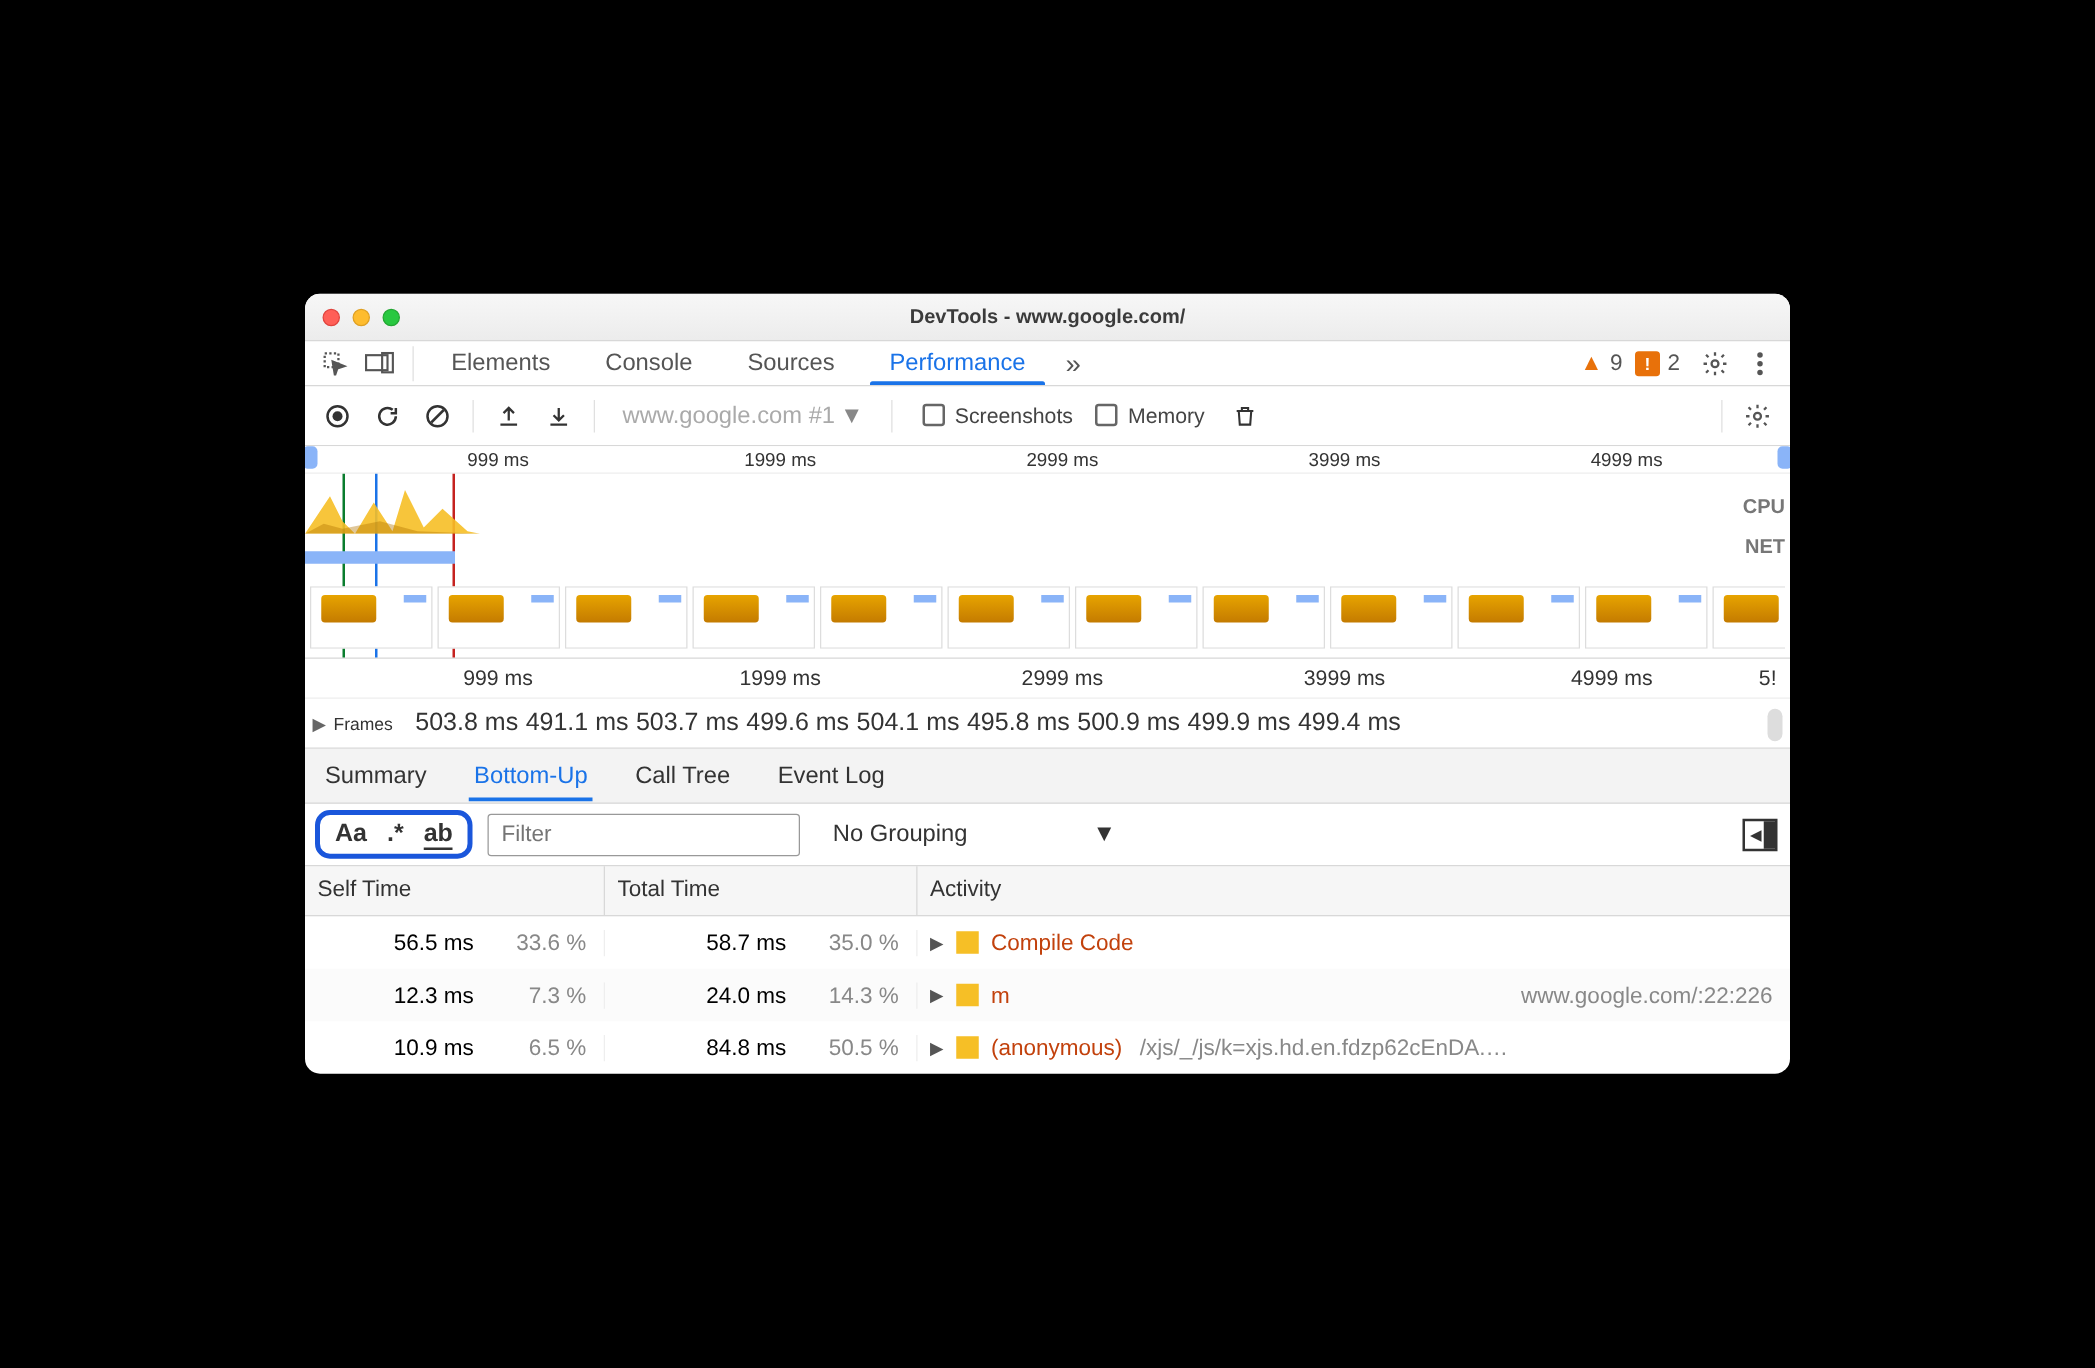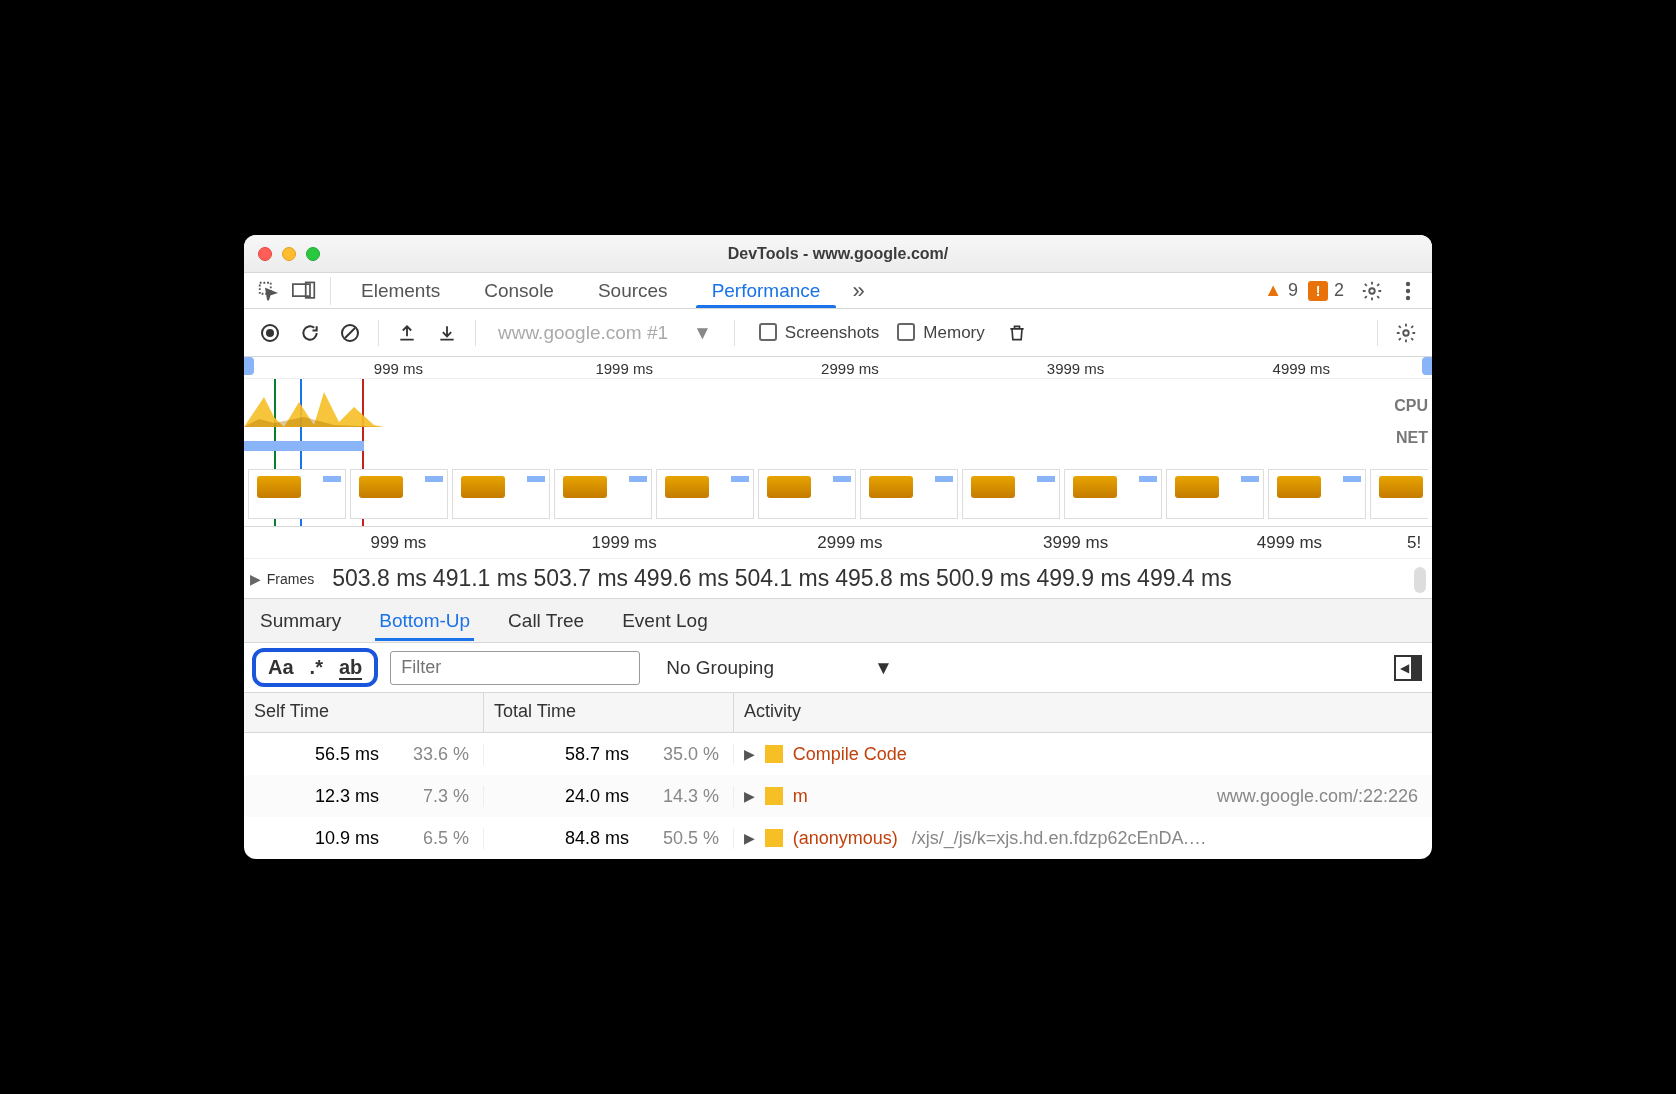--- a/index.html
+++ b/index.html
@@ -56,21 +56,21 @@
 .toolbar {
   height: 48px;
   display:flex;
   align-items:center;
   padding: 0 8px;
   border-bottom: 1px solid #d8d8d8;
   gap: 4px;
 }
 .toolbar .ib { width:36px; height:36px; display:flex; align-items:center; justify-content:center; color:#444; cursor:pointer; }
 .vsep { width:1px; height:26px; background:#e0e0e0; margin:0 6px; }
-.sel-rec { flex:0 0 auto; display:flex; align-items:center; gap:25px; color:#aaa; font-size:19px; padding:0 12px; cursor:pointer; }
+.sel-rec { flex:0 0 auto; display:flex; align-items:center; gap:4px; color:#aaa; font-size:19px; padding:0 12px; cursor:pointer; }
 .chk { display:flex; align-items:flex-start; gap:8px; font-size:17px; color:#444; margin-left:14px; }
 .chk .box { width:18px; height:18px; border:2px solid #666; border-radius:3px; }
 
 .overview {
   border-bottom:1px solid #d8d8d8;
   position:relative;
   height:170px;
   background:#fff;
 }
 .timeruler { position:relative; height:22px; border-bottom:1px solid #eee; }
@@ -88,21 +88,21 @@
 .thumb { flex:0 0 98px; height:50px; border:1px solid #ddd; background:#fff; position:relative; }
 .thumb::before { content:""; position:absolute; left:8px; top:6px; width:44px; height:22px; background:linear-gradient(#e7a400,#c47b00); border-radius:3px; }
 .thumb::after { content:""; position:absolute; right:4px; top:6px; width:18px; height:6px; background:#8ab4f8; }
 
 .ruler2 { height:32px; border-bottom:1px solid #eee; position:relative; }
 .ruler2 .tick { position:absolute; top:6px; font-size:17px; color:#333; transform:translateX(-50%); }
 
 .frames-row { height:40px; border-bottom:1px solid #d8d8d8; display:flex; align-items:center; padding-left:6px; position:relative; }
 .frames-row .arrow { font-size:14px; color:#666; margin-right:6px; }
 .frames-row .lbl { font-size:14px; color:#333; margin-right:18px; }
-.frames-row .vals { display:flex; gap:6px; font-size:23px; color:#333; }
+.frames-row .vals { display:flex; gap:6px; font-size:20px; color:#333; }
 .frames-row .scrollhint { position:absolute; right:6px; top:8px; width:12px; height:26px; background:#ddd; border-radius:6px; }
 
 .detail-tabs { height:44px; display:flex; align-items:center; gap:34px; padding:0 14px; border-bottom:1px solid #d8d8d8; font-size:19px; color:#333; background:#f3f3f3; }
 .detail-tabs .dt { cursor:pointer; padding:8px 2px; position:relative; }
 .detail-tabs .dt.active { color:#1a73e8; }
 .detail-tabs .dt.active::after { content:""; position:absolute; bottom:-1px; left:-2px; right:-2px; height:3px; background:#1a73e8; }
 
 .filter-row { height:50px; display:flex; align-items:center; padding:0 8px; gap:12px; border-bottom:1px solid #d8d8d8; position:relative; }
 .filter-options { display:flex; align-items:center; gap:16px; border:4px solid #1a56db; border-radius:12px; padding:4px 12px; }
 .fopt { font-size:20px; font-weight:700; color:#333; cursor:pointer; }

